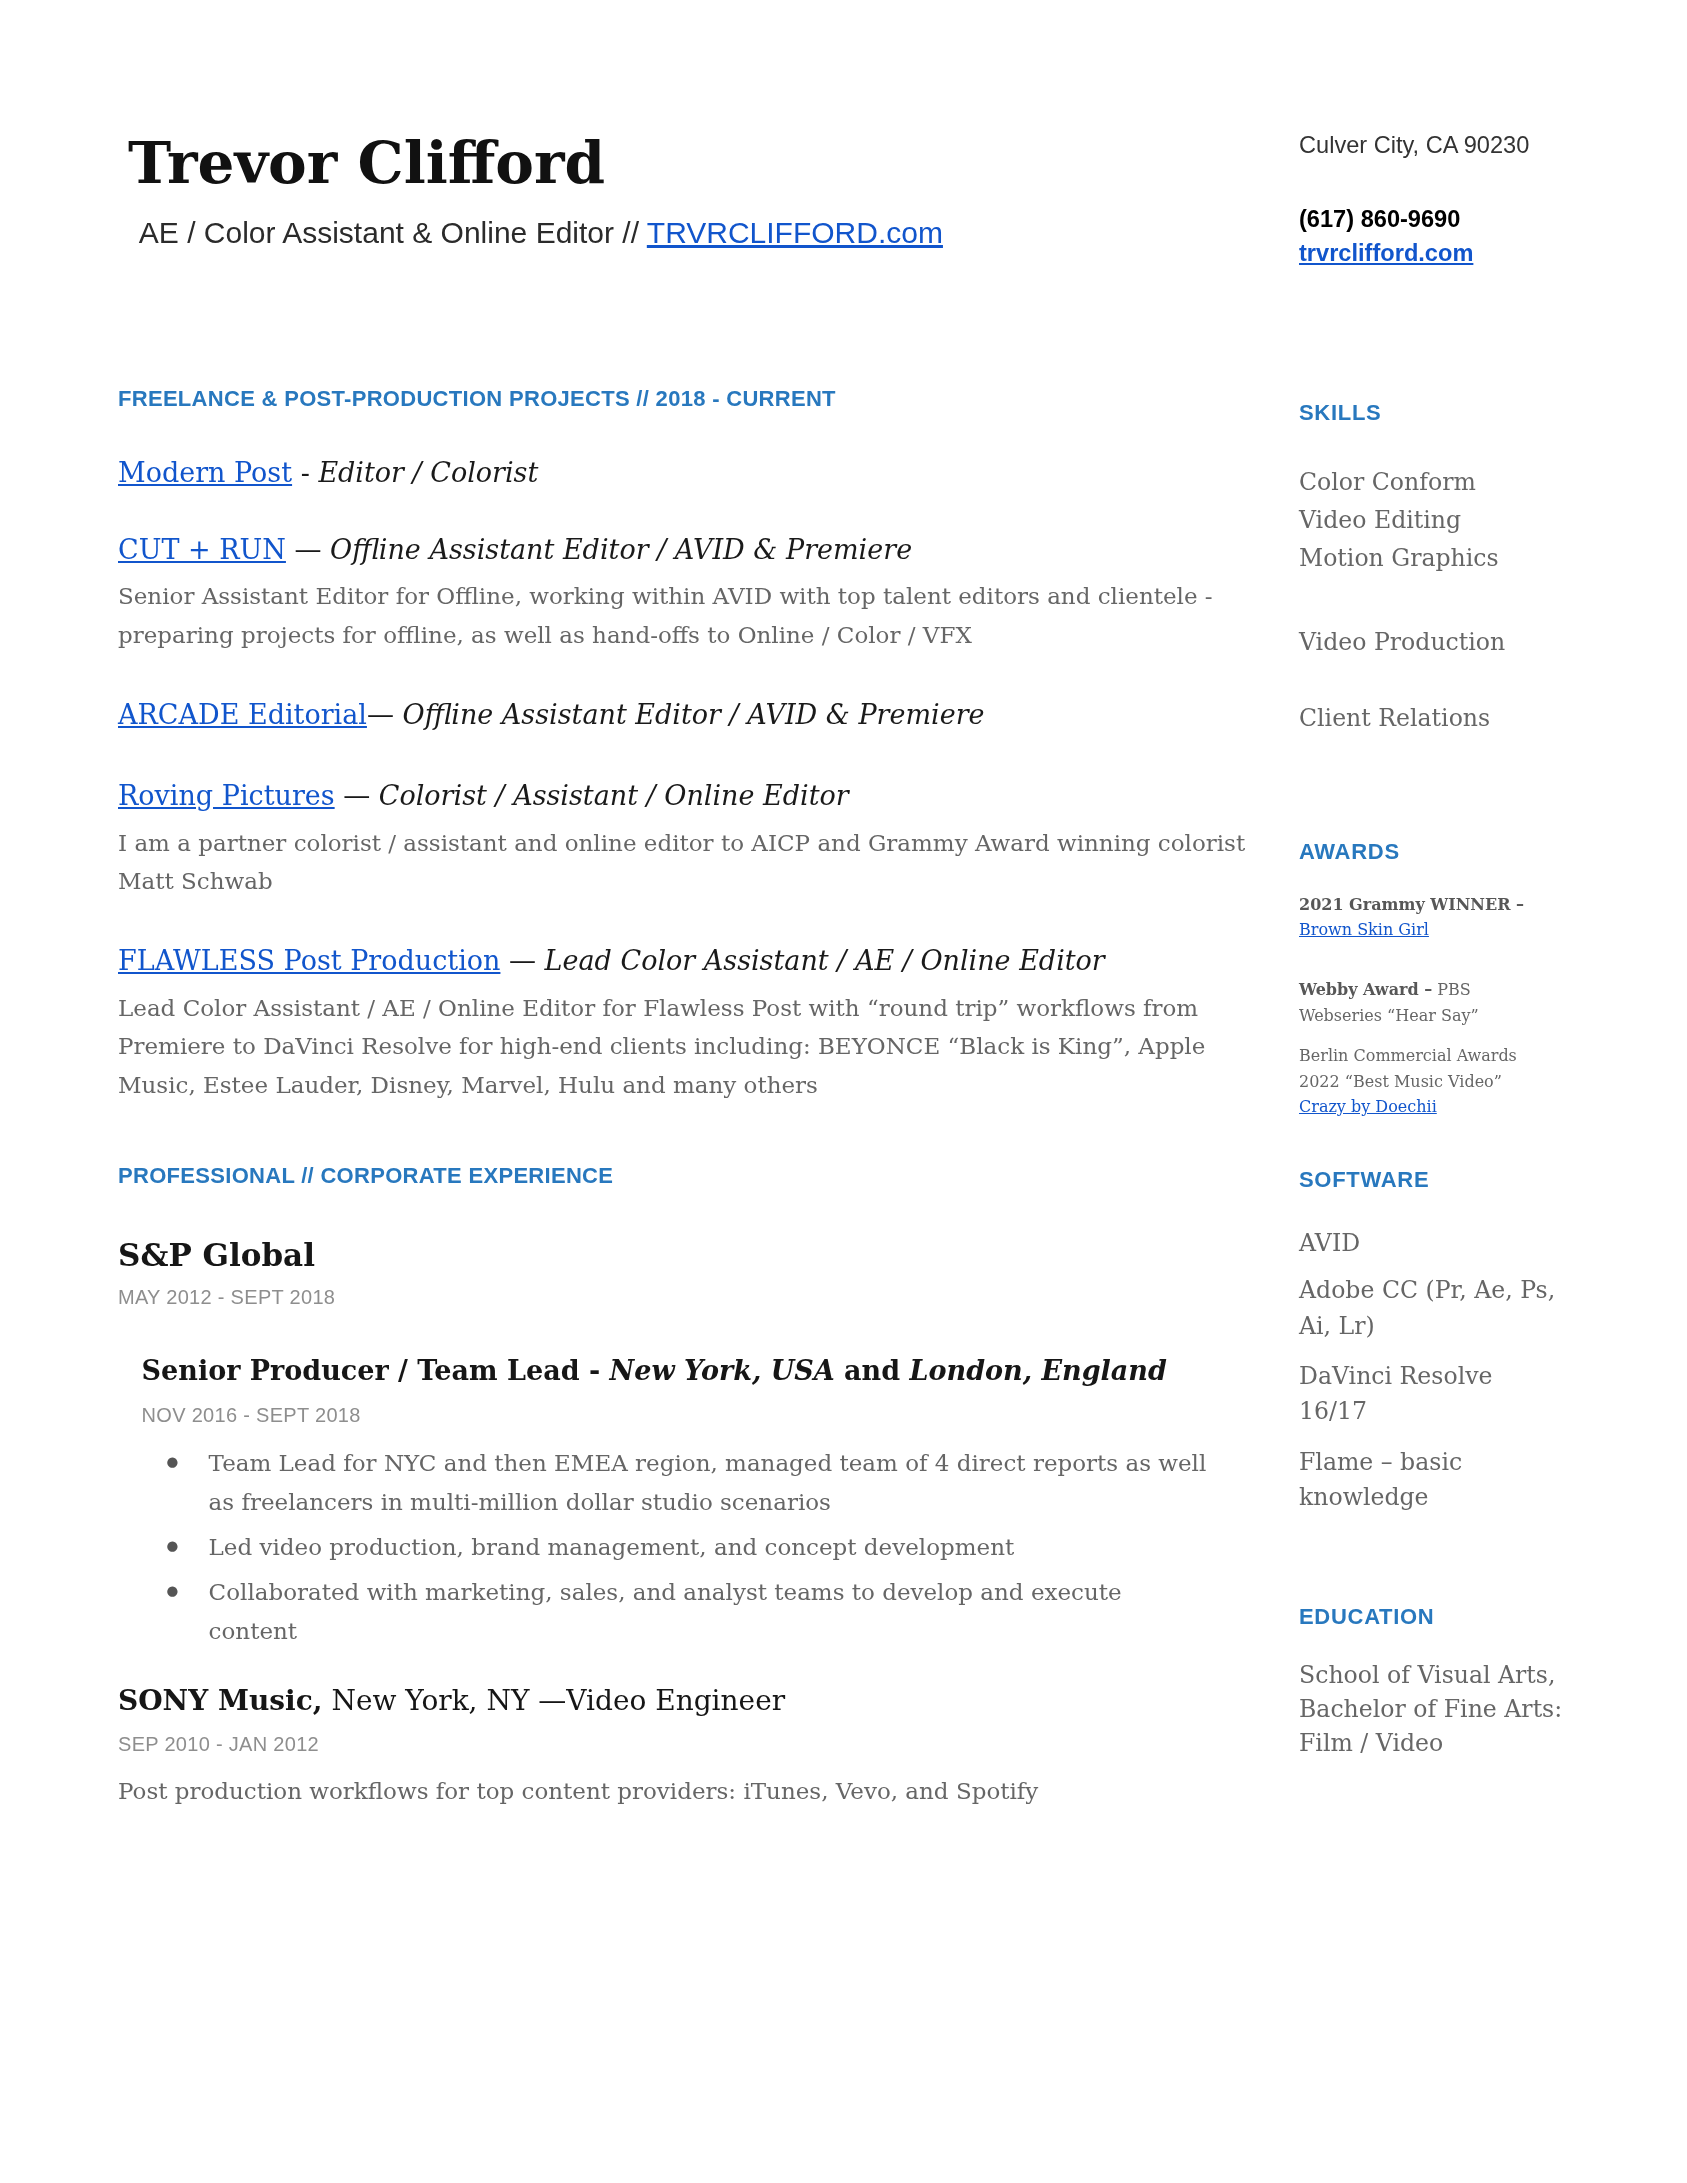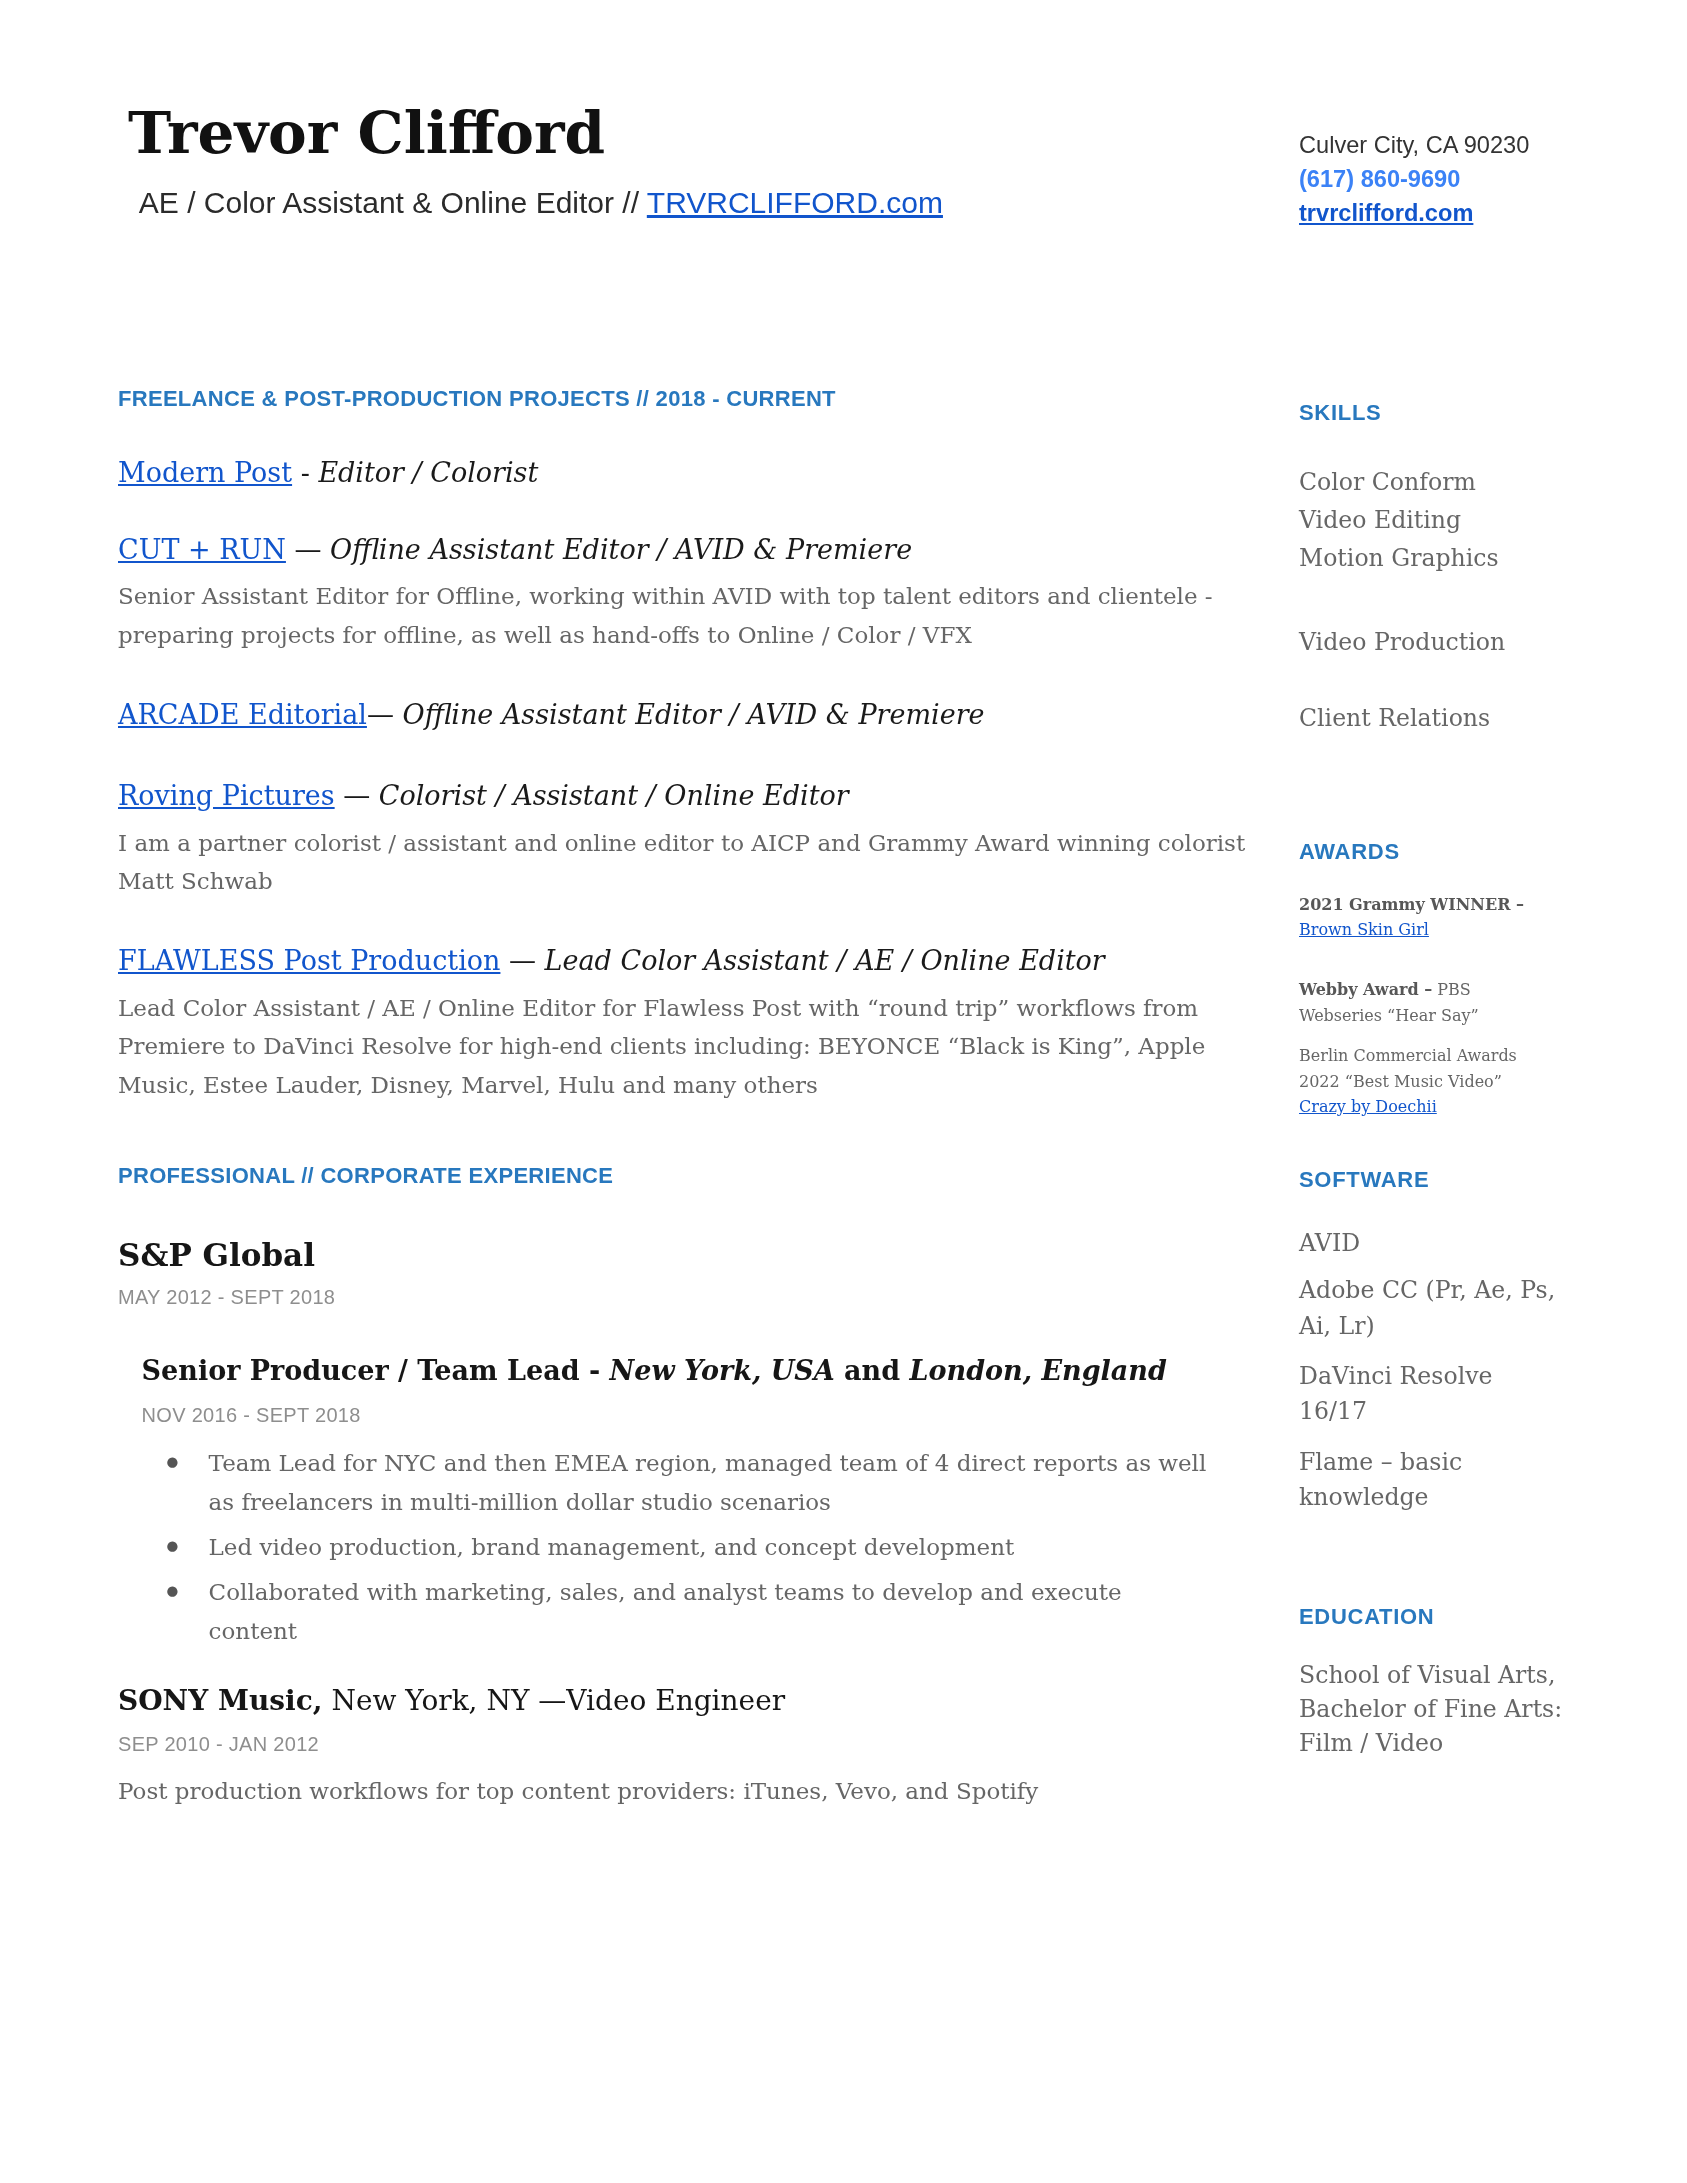--- a/index.html
+++ b/index.html
@@ -9,28 +9,28 @@
     --date-gray:#8E8E8E;
     --award-gray:#575757;
     --ink:#1A1A1A;
   }
   *{margin:0;padding:0;box-sizing:border-box;}
   html,body{background:#ffffff;}
   body{width:1687px;height:2183px;position:relative;overflow:hidden;
        font-family:"DejaVu Serif", serif;}
 
   
-  .header-left{position:absolute;left:128px;top:100px;}
+  .header-left{position:absolute;left:128px;top:130px;}
   .name{font-family:"DejaVu Serif",serif;font-weight:700;font-size:58px;line-height:1.15;color:#111111;}
   .subtitle{margin-top:16px;padding-left:10.8px;font-family:"Liberation Sans",sans-serif;
             font-size:30px;line-height:1.3;color:#2b2b2b;}
   .subtitle .subtitle-link{color:var(--link-blue);text-decoration:underline;cursor:pointer;}
   .contact{position:absolute;left:1299px;top:128px;font-family:"Liberation Sans",sans-serif;
            font-size:23.6px;line-height:1.45;color:#333333;}
-  .contact .phone{font-weight:700;color:#3b82f6;}
+  .contact .phone{font-weight:700;color:#000000;margin-top:40px;}
   .contact .site{font-weight:700;color:var(--link-blue);text-decoration:underline;cursor:pointer;}
 
   
   .main{position:absolute;left:118px;top:385px;width:1147px;}
   .sec-header{font-family:"Liberation Sans",sans-serif;font-weight:700;font-size:22px;
               line-height:1.25;color:var(--header-blue);letter-spacing:0.3px;}
   .entry{margin-top:42px;}
   .entry.mt68{margin-top:46px;}
   .entry.mt64{margin-top:43px;}
   .entry-head{font-size:27px;line-height:1.3;color:var(--ink);}

